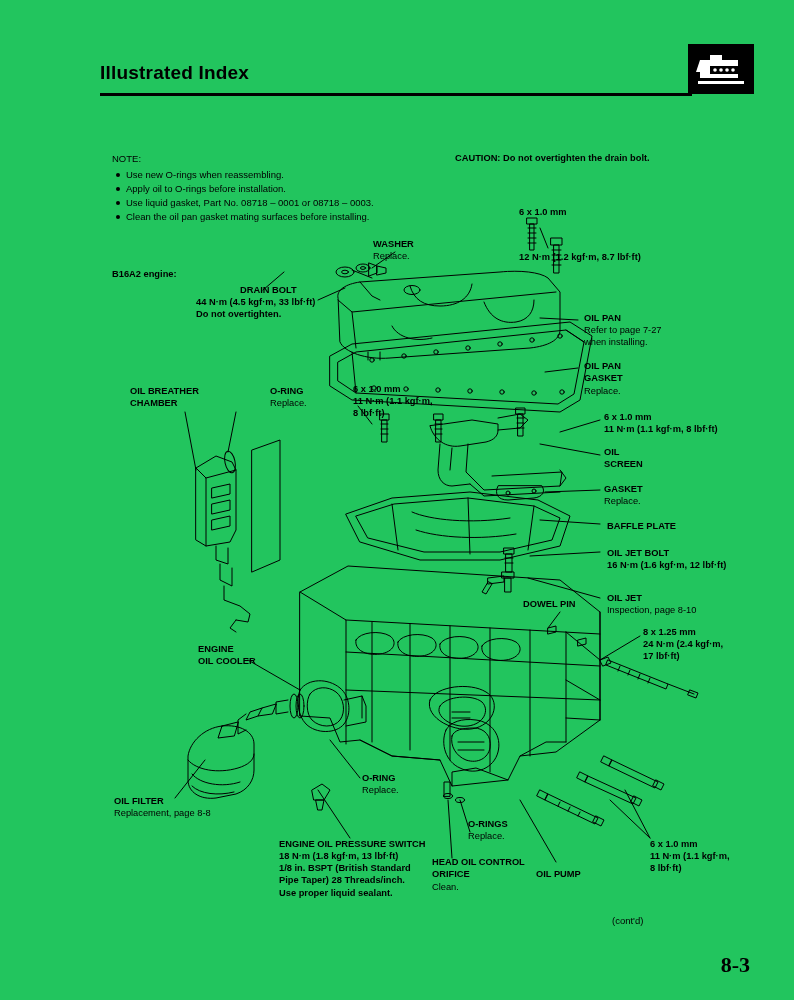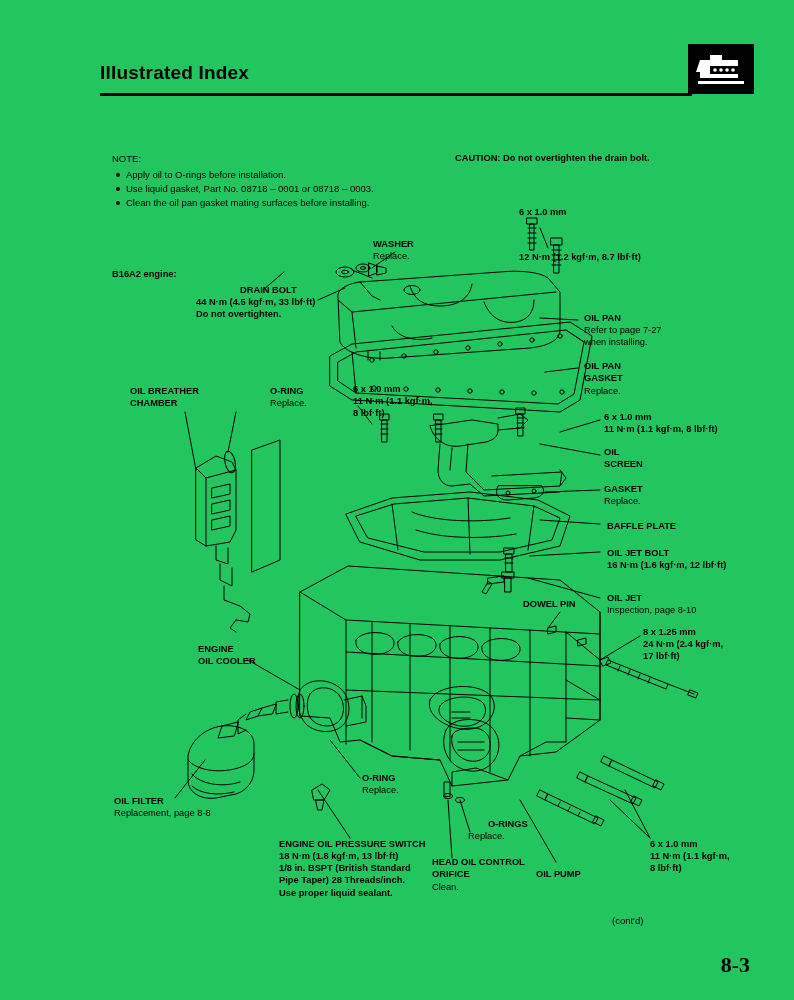--- a/index.html
+++ b/index.html
@@ -128,20 +128,21 @@
       <circle cx="27" cy="26" r="1.8" fill="#fff"></circle>
       <circle cx="33" cy="26" r="1.8" fill="#fff"></circle>
       <circle cx="39" cy="26" r="1.8" fill="#fff"></circle>
       <circle cx="45" cy="26" r="1.8" fill="#fff"></circle>
       <rect x="10" y="37" width="46" height="3" fill="#fff"></rect>
     </svg>
   </div>
 
   <div class="note-head" style="left:112px; top:152px;">NOTE:</div>
   <ul class="notes">
+    <li>Use new O-rings when reassembling.</li>
     <li>Apply oil to O-rings before installation.</li>
     <li>Use liquid gasket, Part No. 08718 – 0001 or 08718 – 0003.</li>
     <li>Clean the oil pan gasket mating surfaces before installing.</li>
   </ul>
 
   <div class="txt b" style="left:455px; top:152px;">CAUTION:  Do not overtighten the drain bolt.</div>
   <div class="txt b" style="left:112px; top:268px;">B16A2 engine:</div>
 
   <div class="drawing">
     <svg width="794" height="1000" viewBox="0 0 794 1000">
@@ -471,21 +472,21 @@
   <div class="txt b" style="left:279px; top:838px;">ENGINE OIL PRESSURE SWITCH</div>
   <div class="txt b" style="left:279px; top:850px;">18 N·m (1.8 kgf·m, 13 lbf·ft)
 1/8 in. BSPT (British Standard
 Pipe Taper) 28 Threads/inch.
 Use proper liquid sealant.</div>
 
   <div class="txt b" style="left:432px; top:856px;">HEAD OIL CONTROL
 ORIFICE</div>
   <div class="txt" style="left:432px; top:881px;">Clean.</div>
 
-  <div class="txt b" style="left:468px; top:818px;padding-left:20px;">O-RINGS</div>
+  <div class="txt b" style="left:468px; top:818px;">O-RINGS</div>
   <div class="txt" style="left:468px; top:830px;">Replace.</div>
 
   <div class="txt b" style="left:536px; top:868px;">OIL PUMP</div>
 
   <div class="txt b" style="left:650px; top:838px;">6 x 1.0 mm</div>
   <div class="txt b" style="left:650px; top:850px;">11 N·m (1.1 kgf·m,
 8 lbf·ft)</div>
 
   <div class="contd">(cont'd)</div>
   <div class="page-number">8-3</div>

